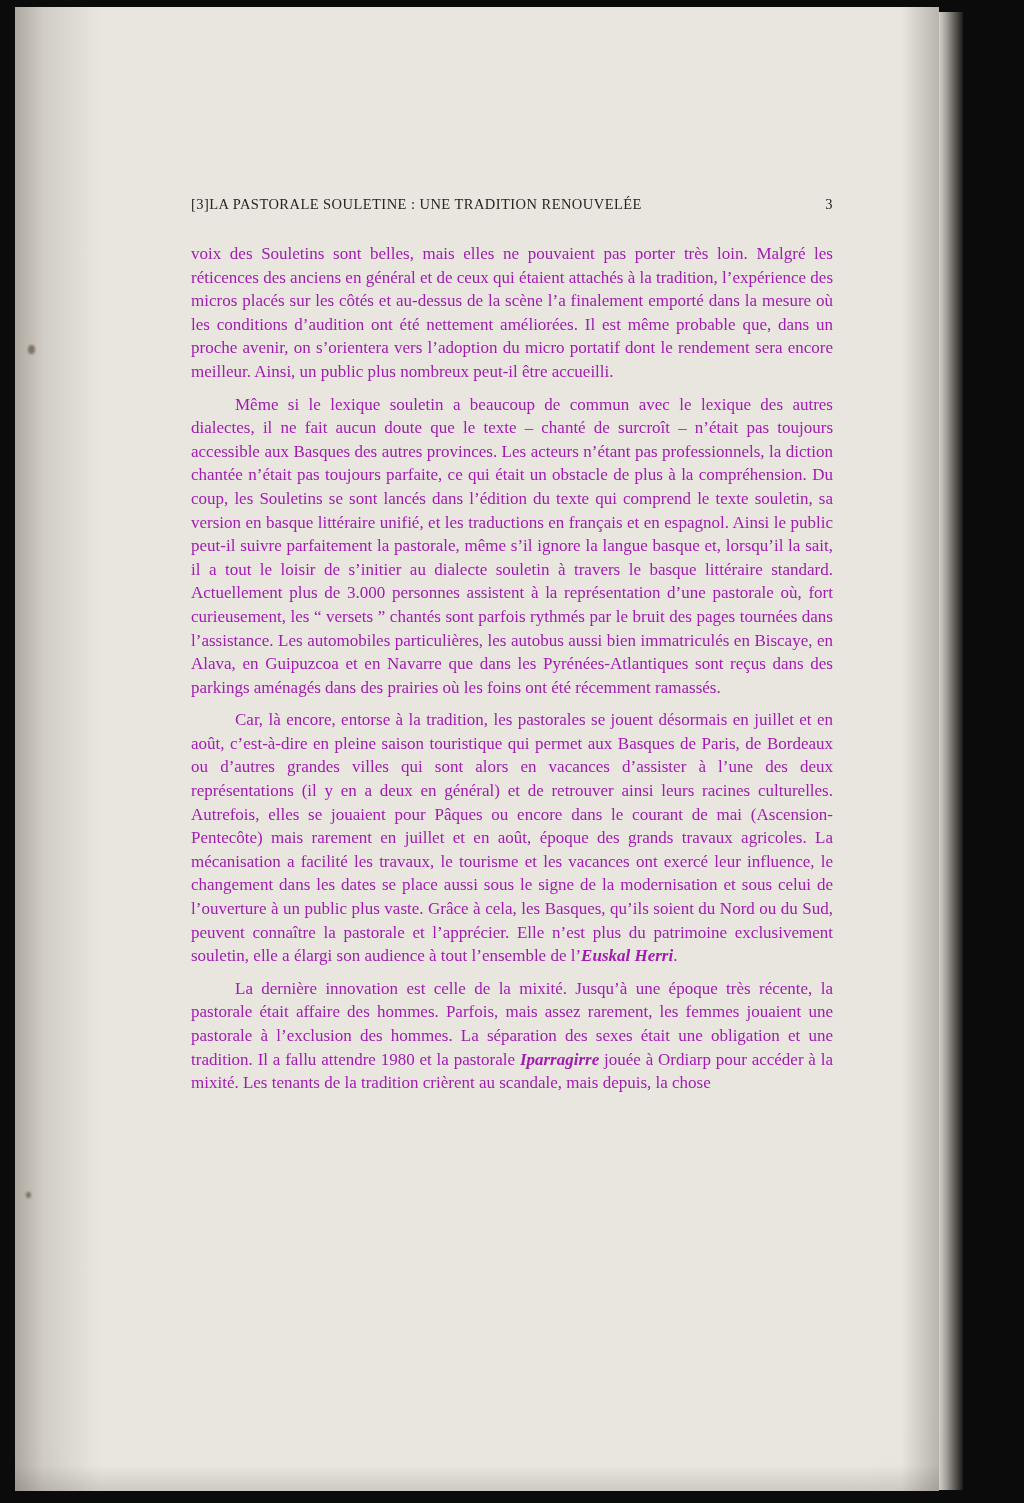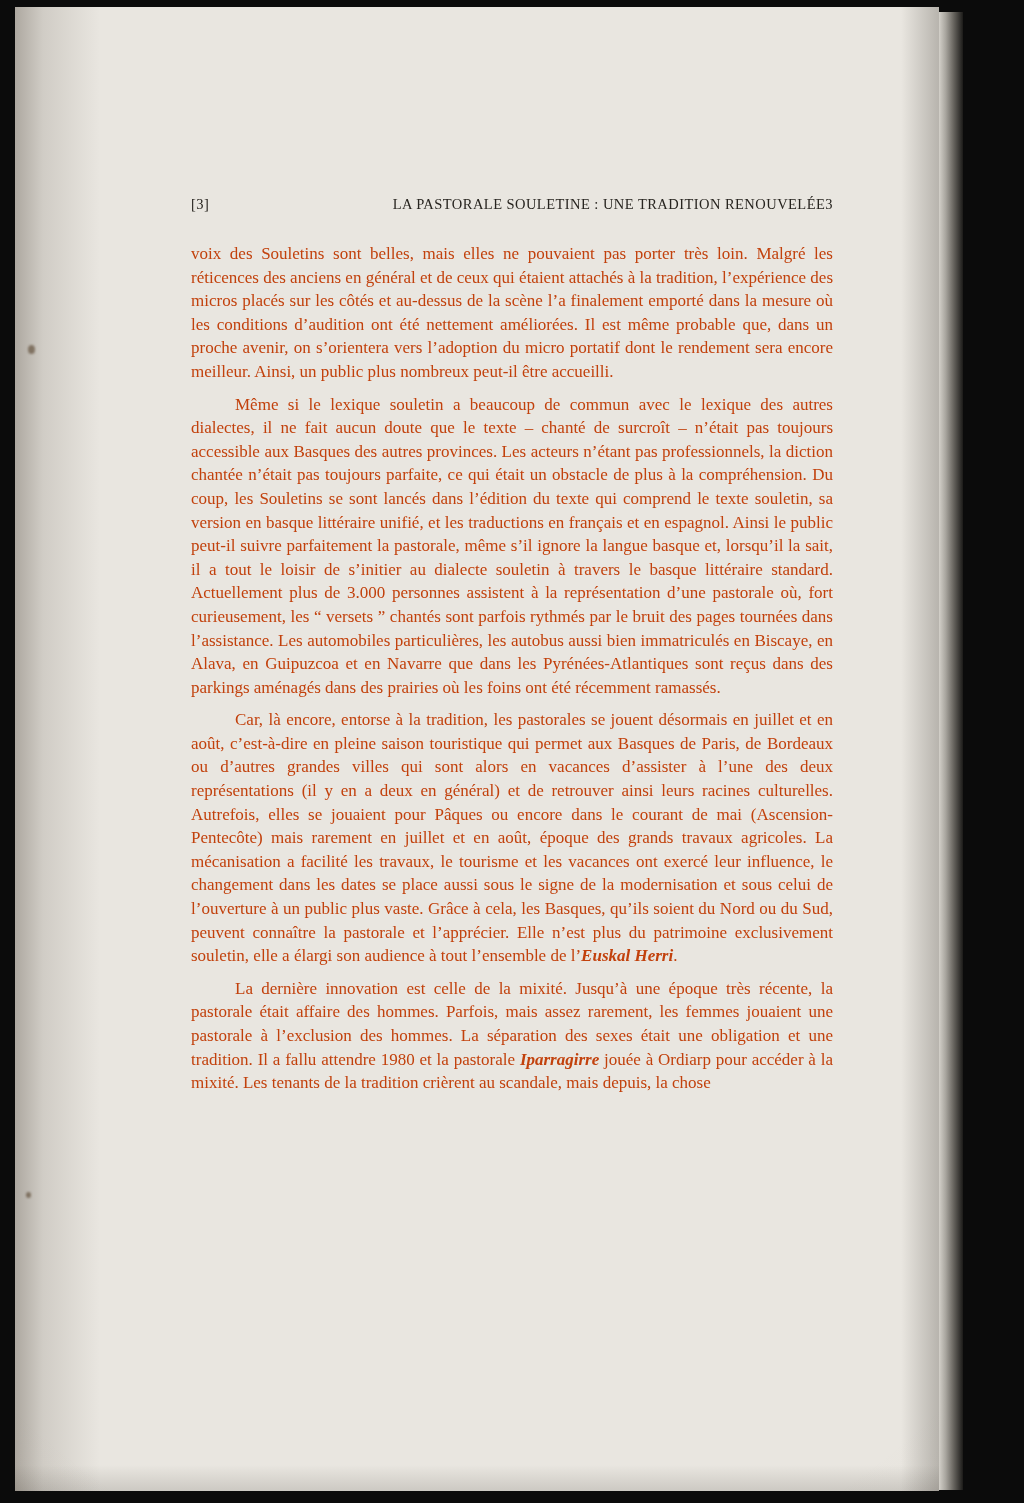--- a/index.html
+++ b/index.html
@@ -29,25 +29,25 @@
   .speck{position:absolute;border-radius:50%;background:rgba(74,52,30,0.55);filter:blur(1px);}
   .speck.s1{left:13px;top:338px;width:7px;height:9px;}
   .speck.s2{left:11px;top:1185px;width:5px;height:6px;}
 
   .content{position:absolute;left:176px;top:189px;width:642px;}
   .running-head{
     display:flex;align-items:baseline;
     font-size:14.5px;letter-spacing:0.45px;color:#27241f;
     margin:0 0 29px 0;white-space:nowrap;
   }
-  .running-head .rh-title{flex:1;text-align:right;}
+  .running-head .rh-title{flex:1;text-align:left;}
   .body-text p{
     margin:0 0 9px 0;
     font-size:17px;line-height:23.6px;
-    text-align:justify;color:#c2410c;
+    text-align:justify;color:#a21caf;
   }
   .body-text p.indent{text-indent:44px;}
   .em{font-style:italic;font-weight:bold;}
 </style>
 </head>
 <body>
 
 <div class="scan">
   <div class="page">
     <span class="speck s1"></span>

